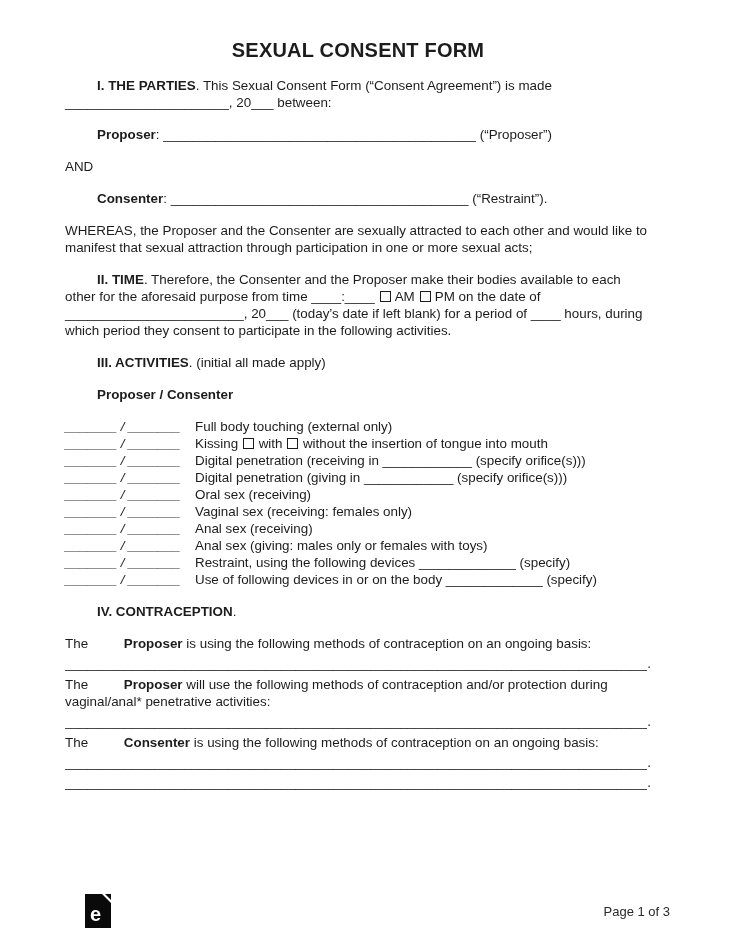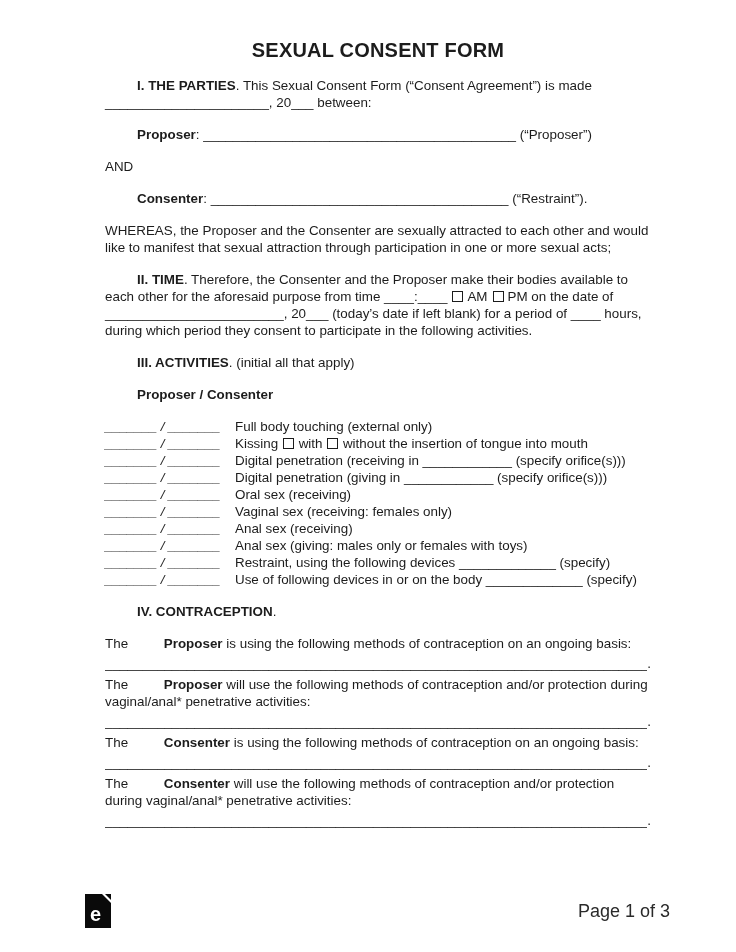--- a/index.html
+++ b/index.html
@@ -2,21 +2,21 @@
 <html><head>
 <meta charset="utf-8">
 <style>
   html, body { margin: 0; padding: 0; background: #ffffff; }
   .page {
     position: relative;
     width: 736px;
     height: 952px;
     background: #ffffff;
     box-sizing: border-box;
-    padding: 38px 85px 0 105px;
+    padding: 38px 85px 0 65px;
     overflow: hidden;
     font-family: "Liberation Sans", "DejaVu Sans", sans-serif;
     font-size: 13.4px;
     line-height: 17px;
     color: #1c1c1c;
   }
   .doc-title {
     margin: 0;
     font-size: 20px;
     line-height: 24px;
@@ -77,21 +77,21 @@
   }
   .logo-letter {
     position: absolute;
     left: 5px;
     bottom: 4px;
     color: #ffffff;
     font-weight: bold;
     font-size: 20px;
     line-height: 20px;
   }
-  .page-indicator { font-size: 18px; color: #2a2a2a; }
+  .page-indicator { font-size: 13px; color: #2a2a2a; }
 </style>
 </head>
 <body>
 
 <div class="page">
 
   <h1 class="doc-title">SEXUAL CONSENT FORM</h1>
 
   <p><span class="bold">I. THE PARTIES</span><span>. This Sexual Consent Form (“Consent Agreement”) is made ______________________, 20___ between:</span></p>
 
@@ -99,21 +99,21 @@
 
   <p>AND</p>
 
   <p><span class="bold">Consenter</span><span>: ________________________________________ (“Restraint”).</span></p>
 
   <p>WHEREAS, the Proposer and the Consenter are sexually attracted to each other and would like to manifest that sexual attraction through participation in one or more sexual acts;</p>
 
   <p><span class="bold">II. TIME</span><span>. Therefore, the Consenter and the Proposer make their bodies available to each other for the aforesaid purpose from time ____:____</span><span class="cbx"></span><span>AM</span><span class="cbx"></span><span>PM</span>
     <span>on the date of ________________________, 20___ (today’s date if left blank) for a period of ____ hours, during which period they consent to participate in the following activities.</span></p>
 
-  <p><span class="bold">III. ACTIVITIES</span><span>. (initial all that apply)</span></p>
+  <p><span class="bold">III. ACTIVITIES</span><span>. (initial all made apply)</span></p>
 
   <p class="bold">Proposer / Consenter</p>
 
   <div class="activities-list">
     <div class="activity-row"><span class="initials">_______ / _______</span><span>Full body touching (external only)</span></div>
     <div class="activity-row"><span class="initials">_______ / _______</span><span><span>Kissing</span>
       <span class="cbx"></span>
       <span>with</span>
       <span class="cbx"></span>
       <span>without the insertion of tongue into mouth</span></span></div>
@@ -140,21 +140,20 @@
       <span class="fill">__________________________________________________________________________________________</span>
       <span class="line-end">.</span>
     </div>
 
   <p><span>The </span><span class="bold">Consenter</span><span> is using the following methods of contraception on an ongoing basis:</span></p>
   <div class="blank-line">
       <span class="fill">__________________________________________________________________________________________</span>
       <span class="line-end">.</span>
     </div>
 
-  <p><span>The </span><span class="bold">Consenter</span><span> will use the following methods of contraception and/or protection during vaginal/anal* penetrative activities:</span></p>
   <div class="blank-line">
       <span class="fill">__________________________________________________________________________________________</span>
       <span class="line-end">.</span>
     </div>
 
   <div class="footer">
     <div class="logo">
       <div class="logo-page"></div>
       <div class="logo-fold"></div>
       <span class="logo-letter">e</span>

